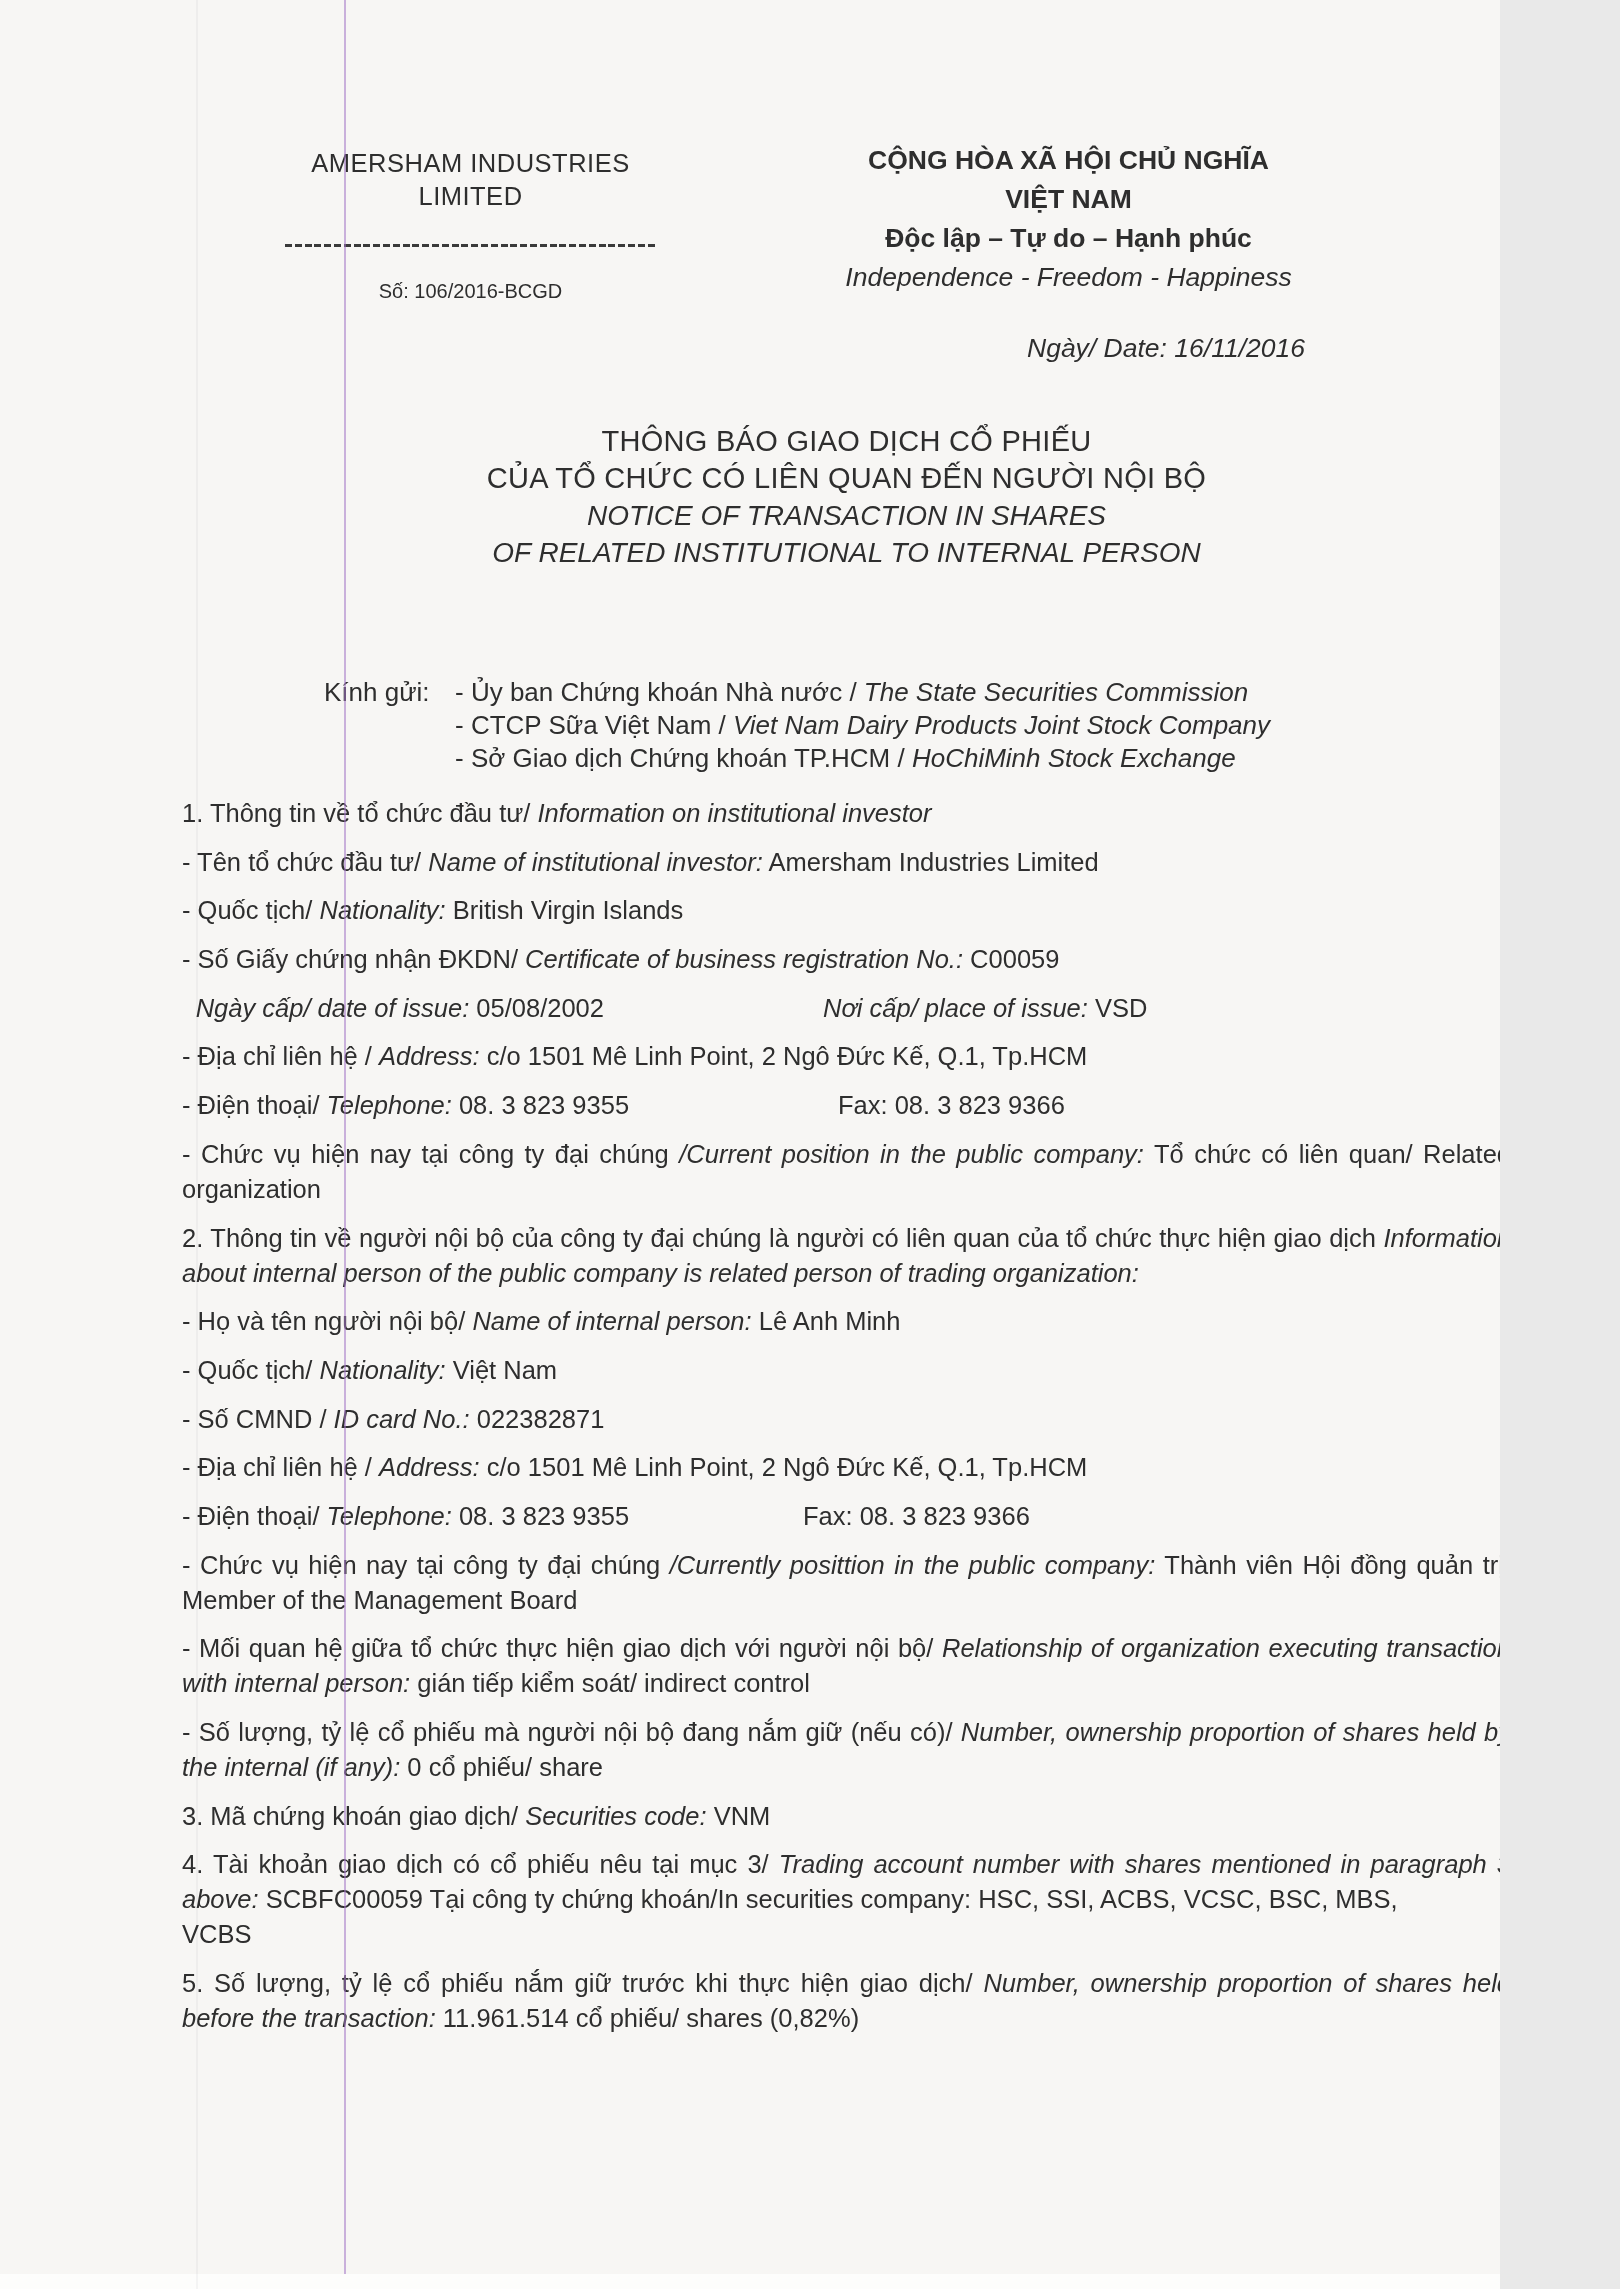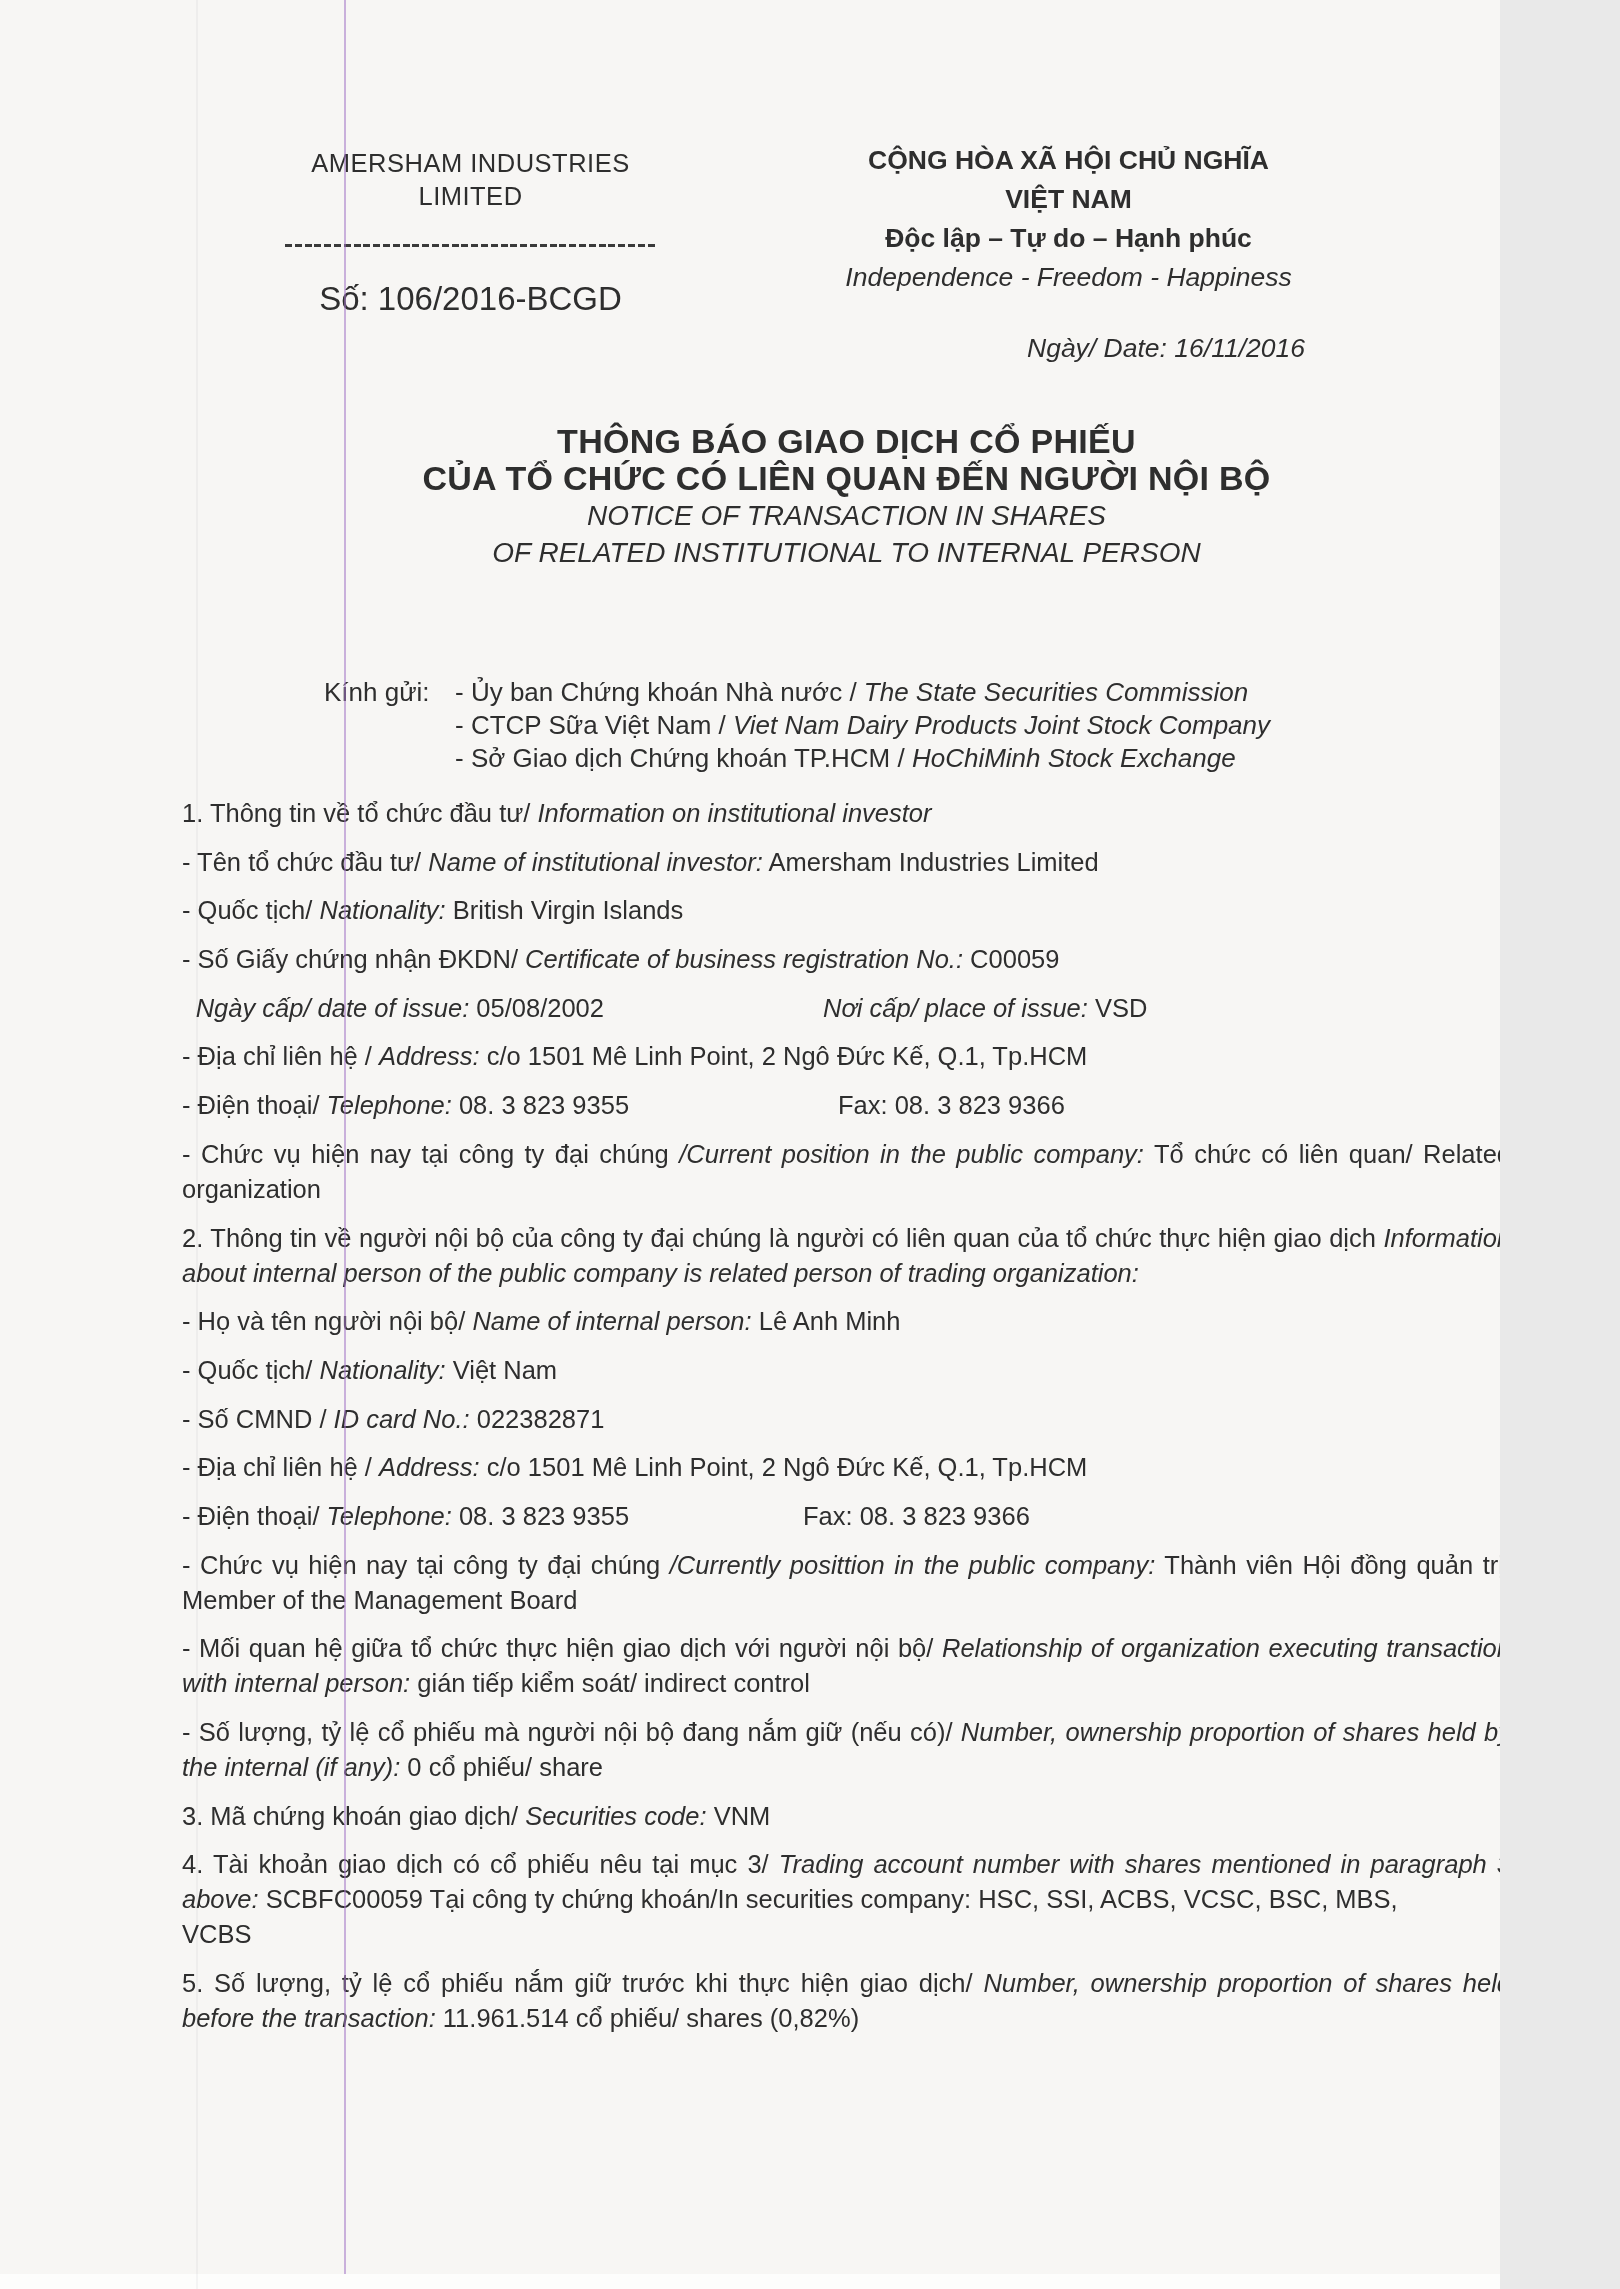--- a/index.html
+++ b/index.html
@@ -17,30 +17,30 @@
   .bottom-strip{position:absolute;left:0;bottom:0;width:100%;height:15.7px;background:#fdfdfc;z-index:3;}
 
   .it{font-style:italic;}
   .bd{font-weight:bold;}
 
   
   .lh-left{position:absolute;left:257px;top:147px;width:427px;text-align:center;}
   .org-name{font-size:25.5px;line-height:33px;letter-spacing:0.5px;}
   .dash-sep{margin:31px auto 0;width:372px;height:2.9px;
     background:repeating-linear-gradient(90deg,#3a3a3a 0 6.9px,transparent 6.9px 9.8px);}
-  .doc-number{margin-top:33px;font-size:33px;}
+  .doc-number{margin-top:33px;font-size:20px;}
 
   
   .lh-right{position:absolute;left:845px;top:141px;width:447px;text-align:center;}
   .lh-right div{font-size:26.5px;line-height:39px;}
   .date-line{position:absolute;left:1027px;top:333px;font-size:26.5px;font-style:italic;}
 
   
   .doc-title{position:absolute;left:182px;top:423px;width:1329px;text-align:center;}
-  .t-vi{font-weight:bold;font-size:34px;line-height:37px;letter-spacing:0.3px;}
+  .t-vi{font-weight:normal;font-size:29px;line-height:37px;letter-spacing:0.3px;}
   .t-en{font-style:italic;font-size:28px;line-height:37px;}
 
   
   .recipients{position:absolute;left:324px;top:676px;display:flex;font-size:26px;line-height:33px;}
   .recip-label{width:131px;flex:0 0 131px;}
   .recip-list div{white-space:nowrap;}
 
   
   .body{position:absolute;left:182px;top:796px;width:1329px;font-size:25.5px;line-height:35px;}
   .para{margin:0 0 13.7px 0;text-align:justify;}

